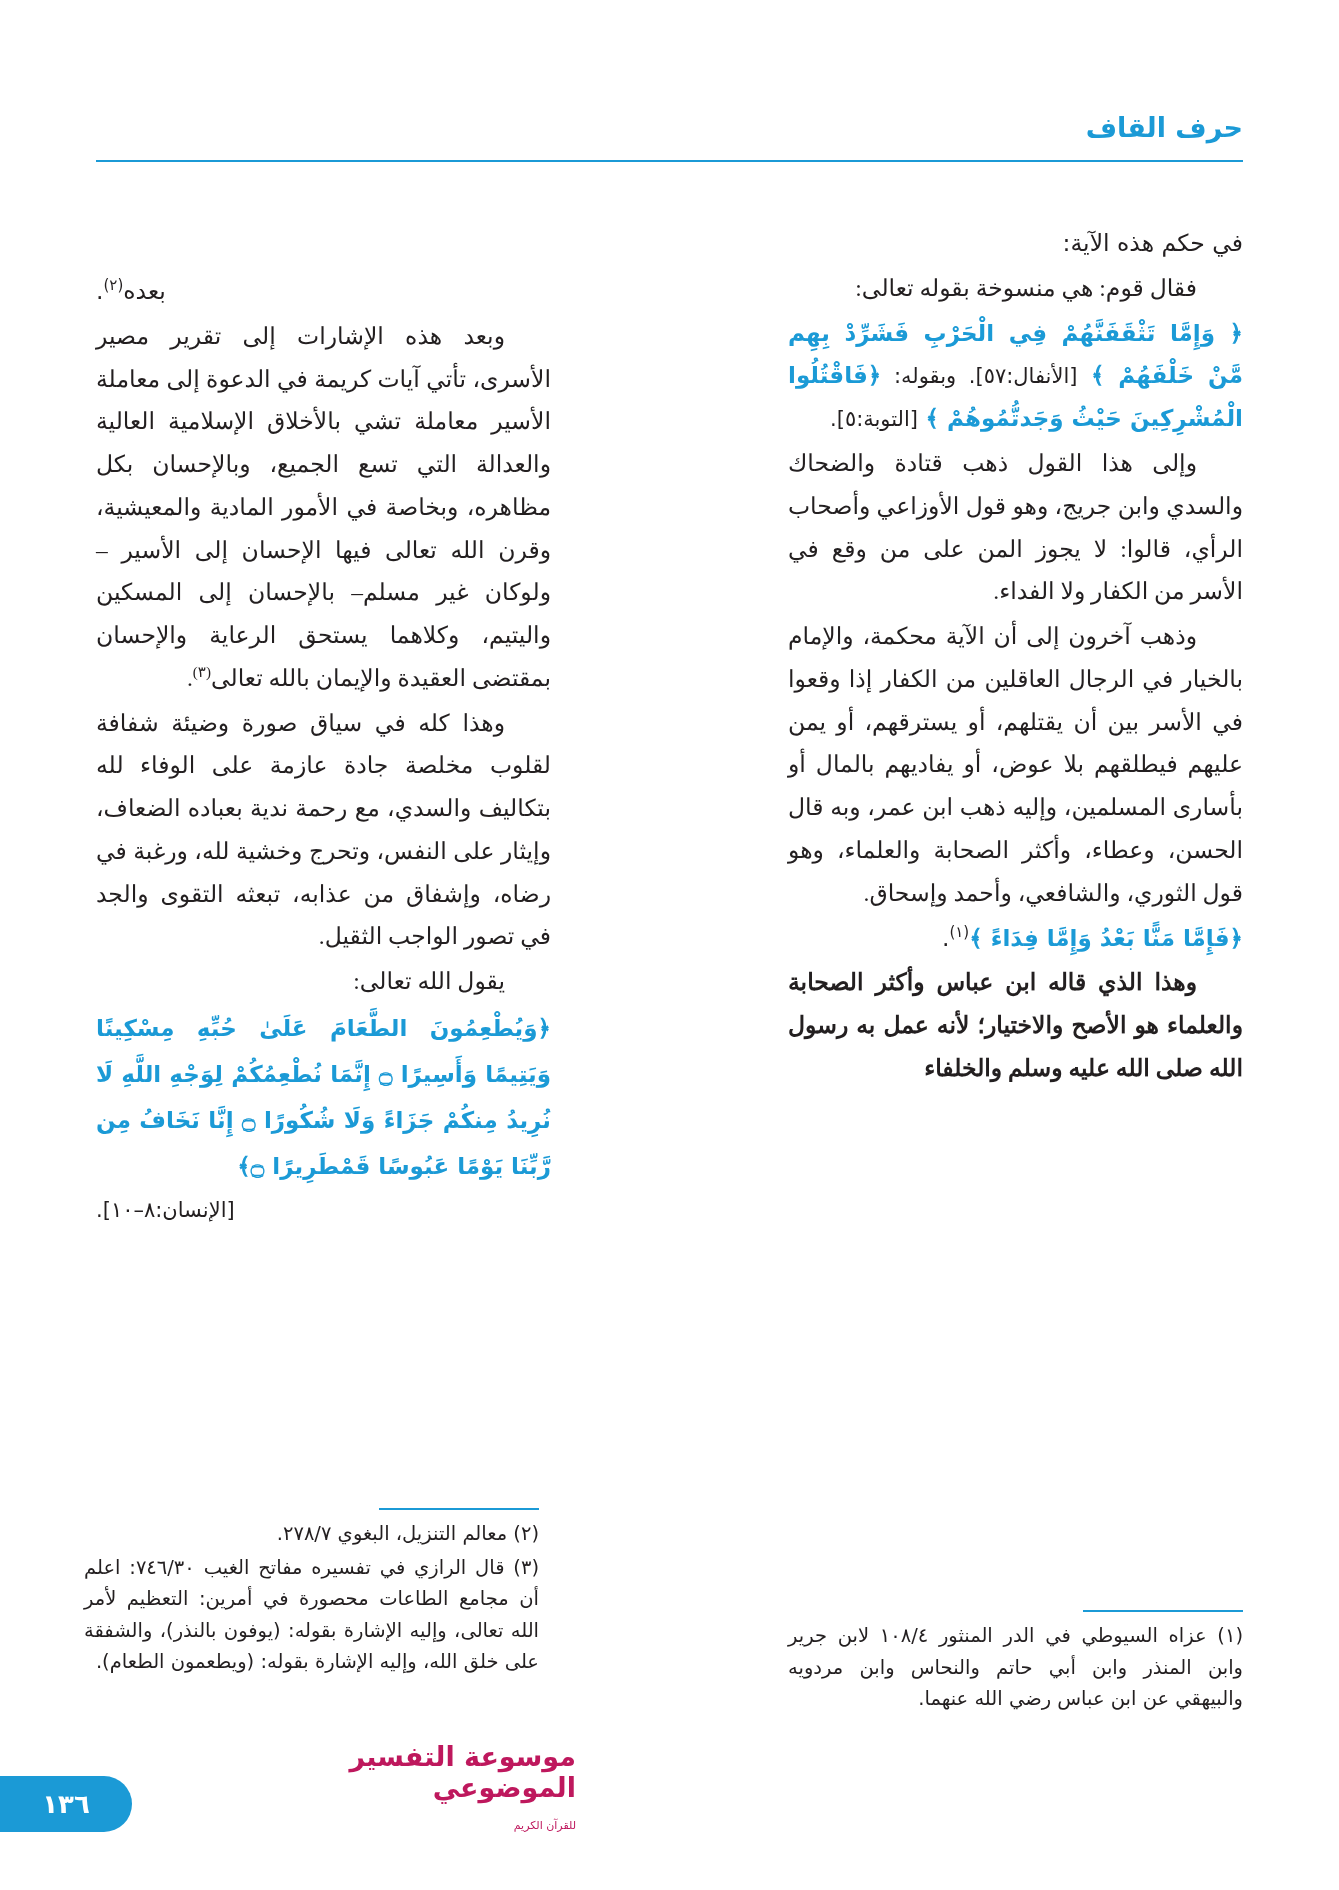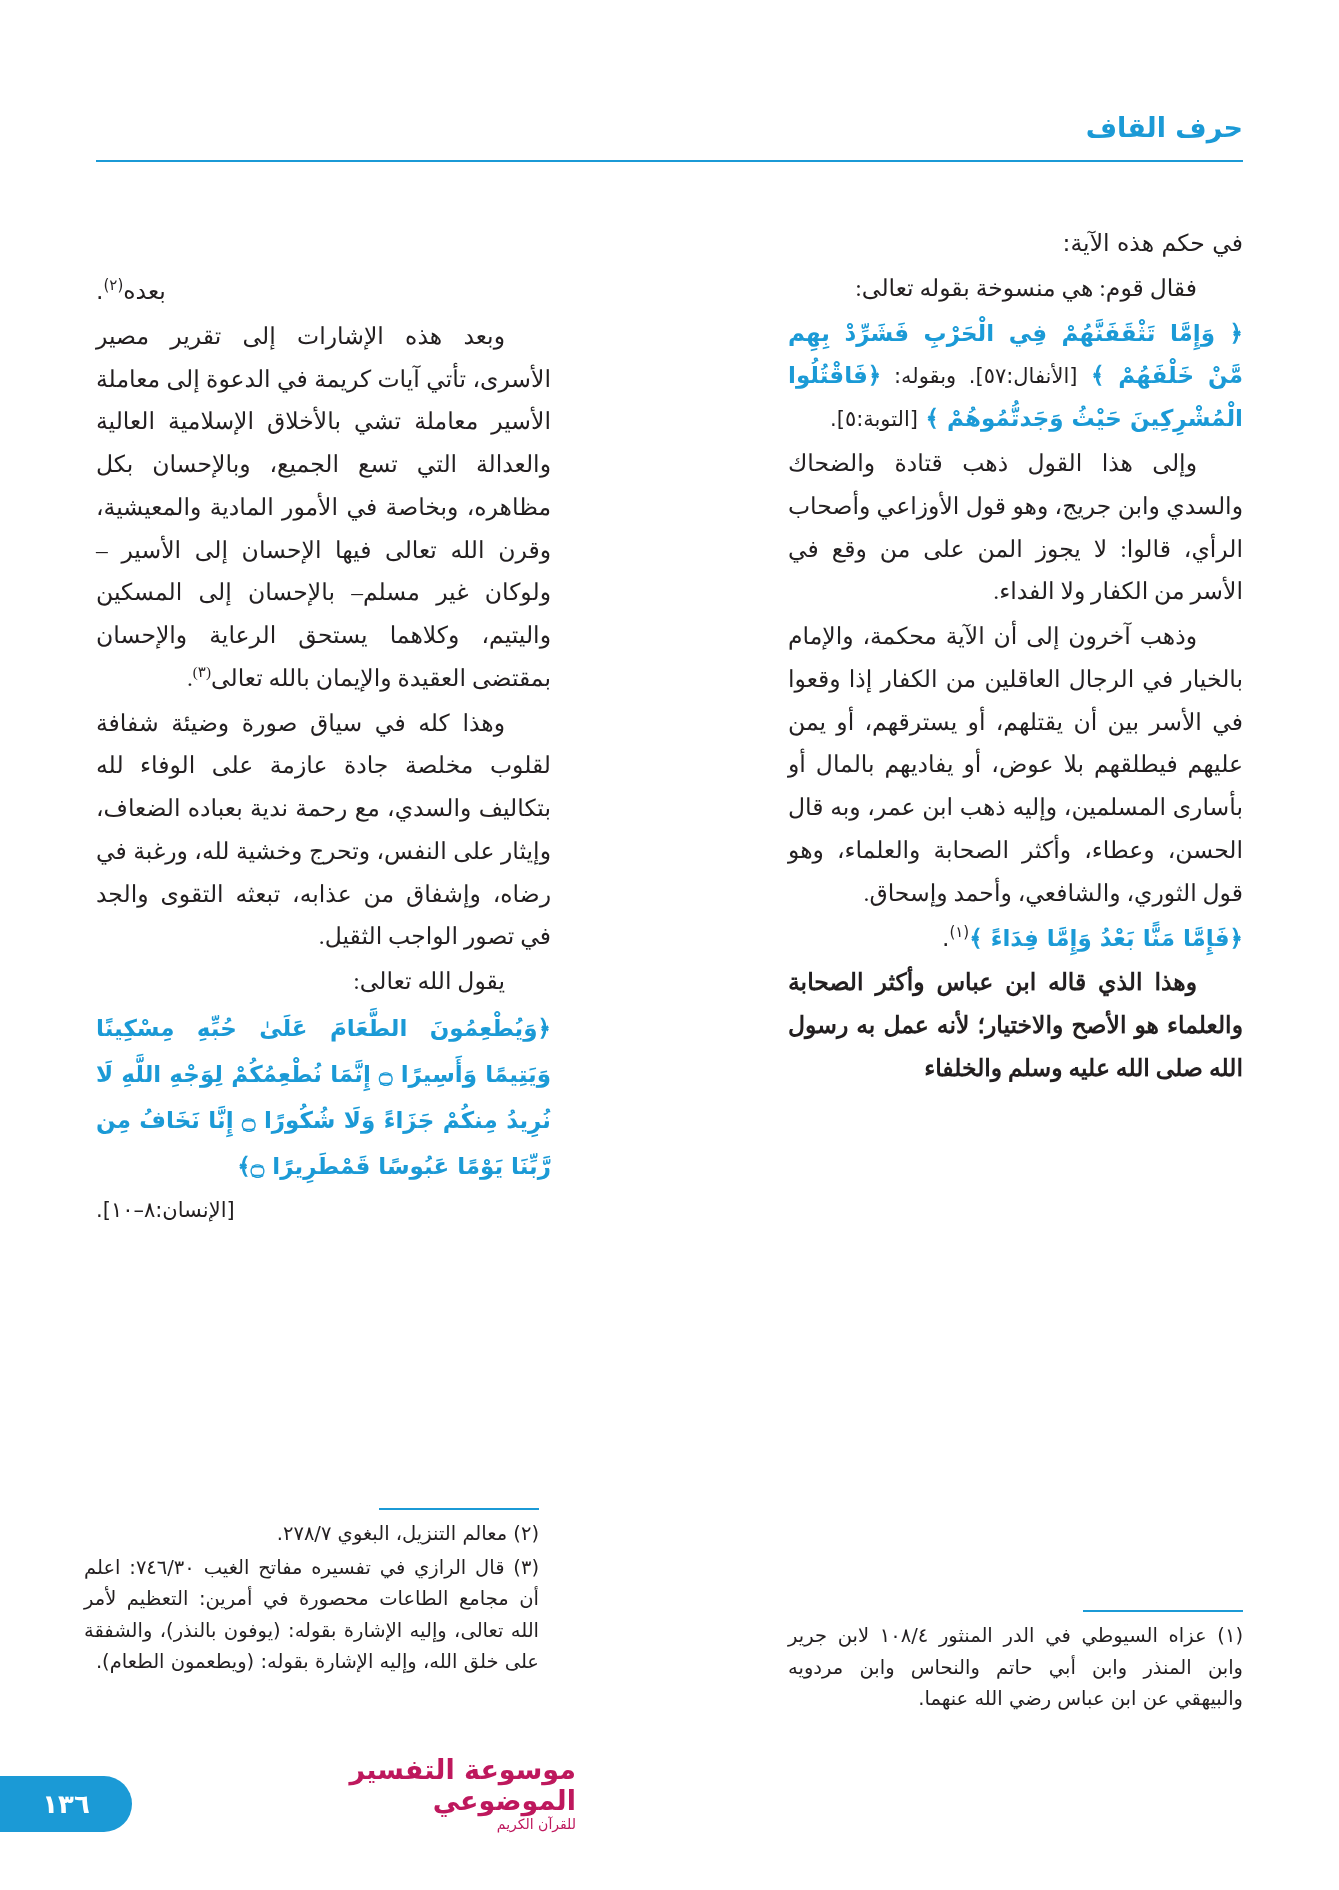--- a/index.html
+++ b/index.html
@@ -140,22 +140,22 @@
     width: 260px;
     text-align: right;
     color: #be185d;
   }
   .logo-main {
     font-size: 27px;
     font-weight: bold;
     letter-spacing: -1px;
   }
   .logo-sub {
-    font-size: 14px;
-    margin-top: 0;
+    font-size: 11px;
+    margin-top: 16px;
   }
   .page-tab {
     position: absolute;
     left: 0;
     bottom: 58px;
     width: 132px;
     height: 56px;
     background: #1b9ad6;
     border-top-right-radius: 28px;
     border-bottom-right-radius: 28px;

